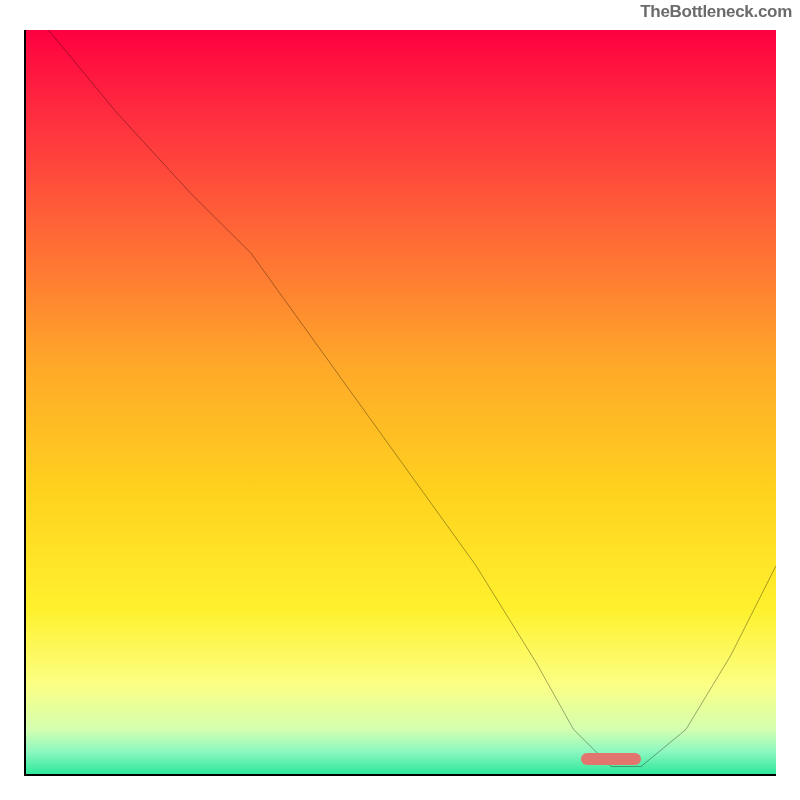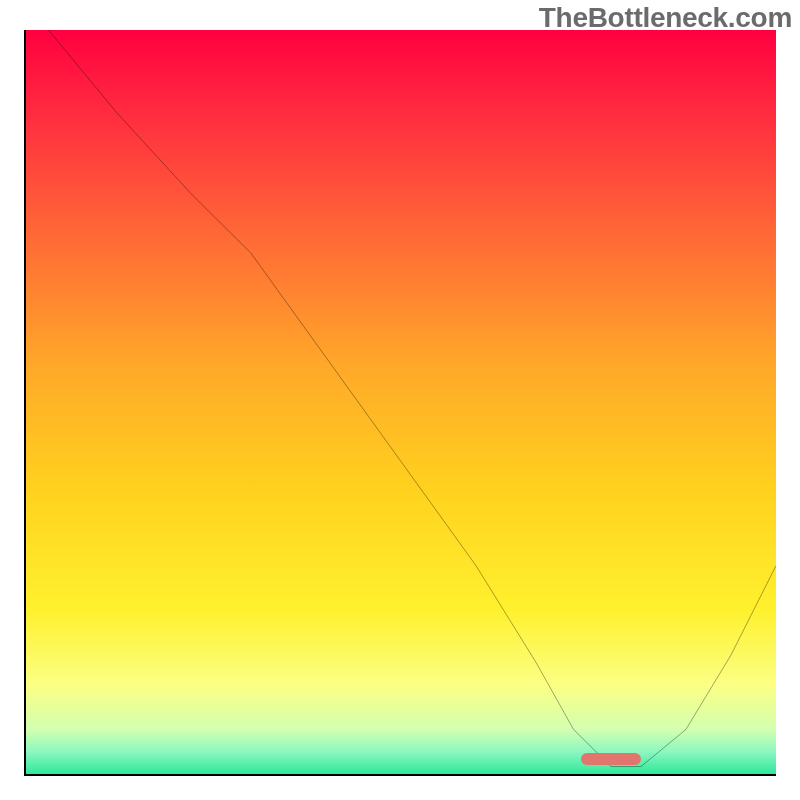--- a/index.html
+++ b/index.html
@@ -12,21 +12,21 @@
   }
   .wrap {
     position: relative;
     width: 800px;
     height: 800px;
   }
   .watermark {
     position: absolute;
     top: 2px;
     right: 8px;
-    font-size: 28px;
+    font-size: 17px;
     font-weight: 600;
     color: #6b6b6b;
     letter-spacing: -0.3px;
   }
   .plot {
     position: absolute;
     left: 24px;
     top: 30px;
     width: 752px;
     height: 746px;

